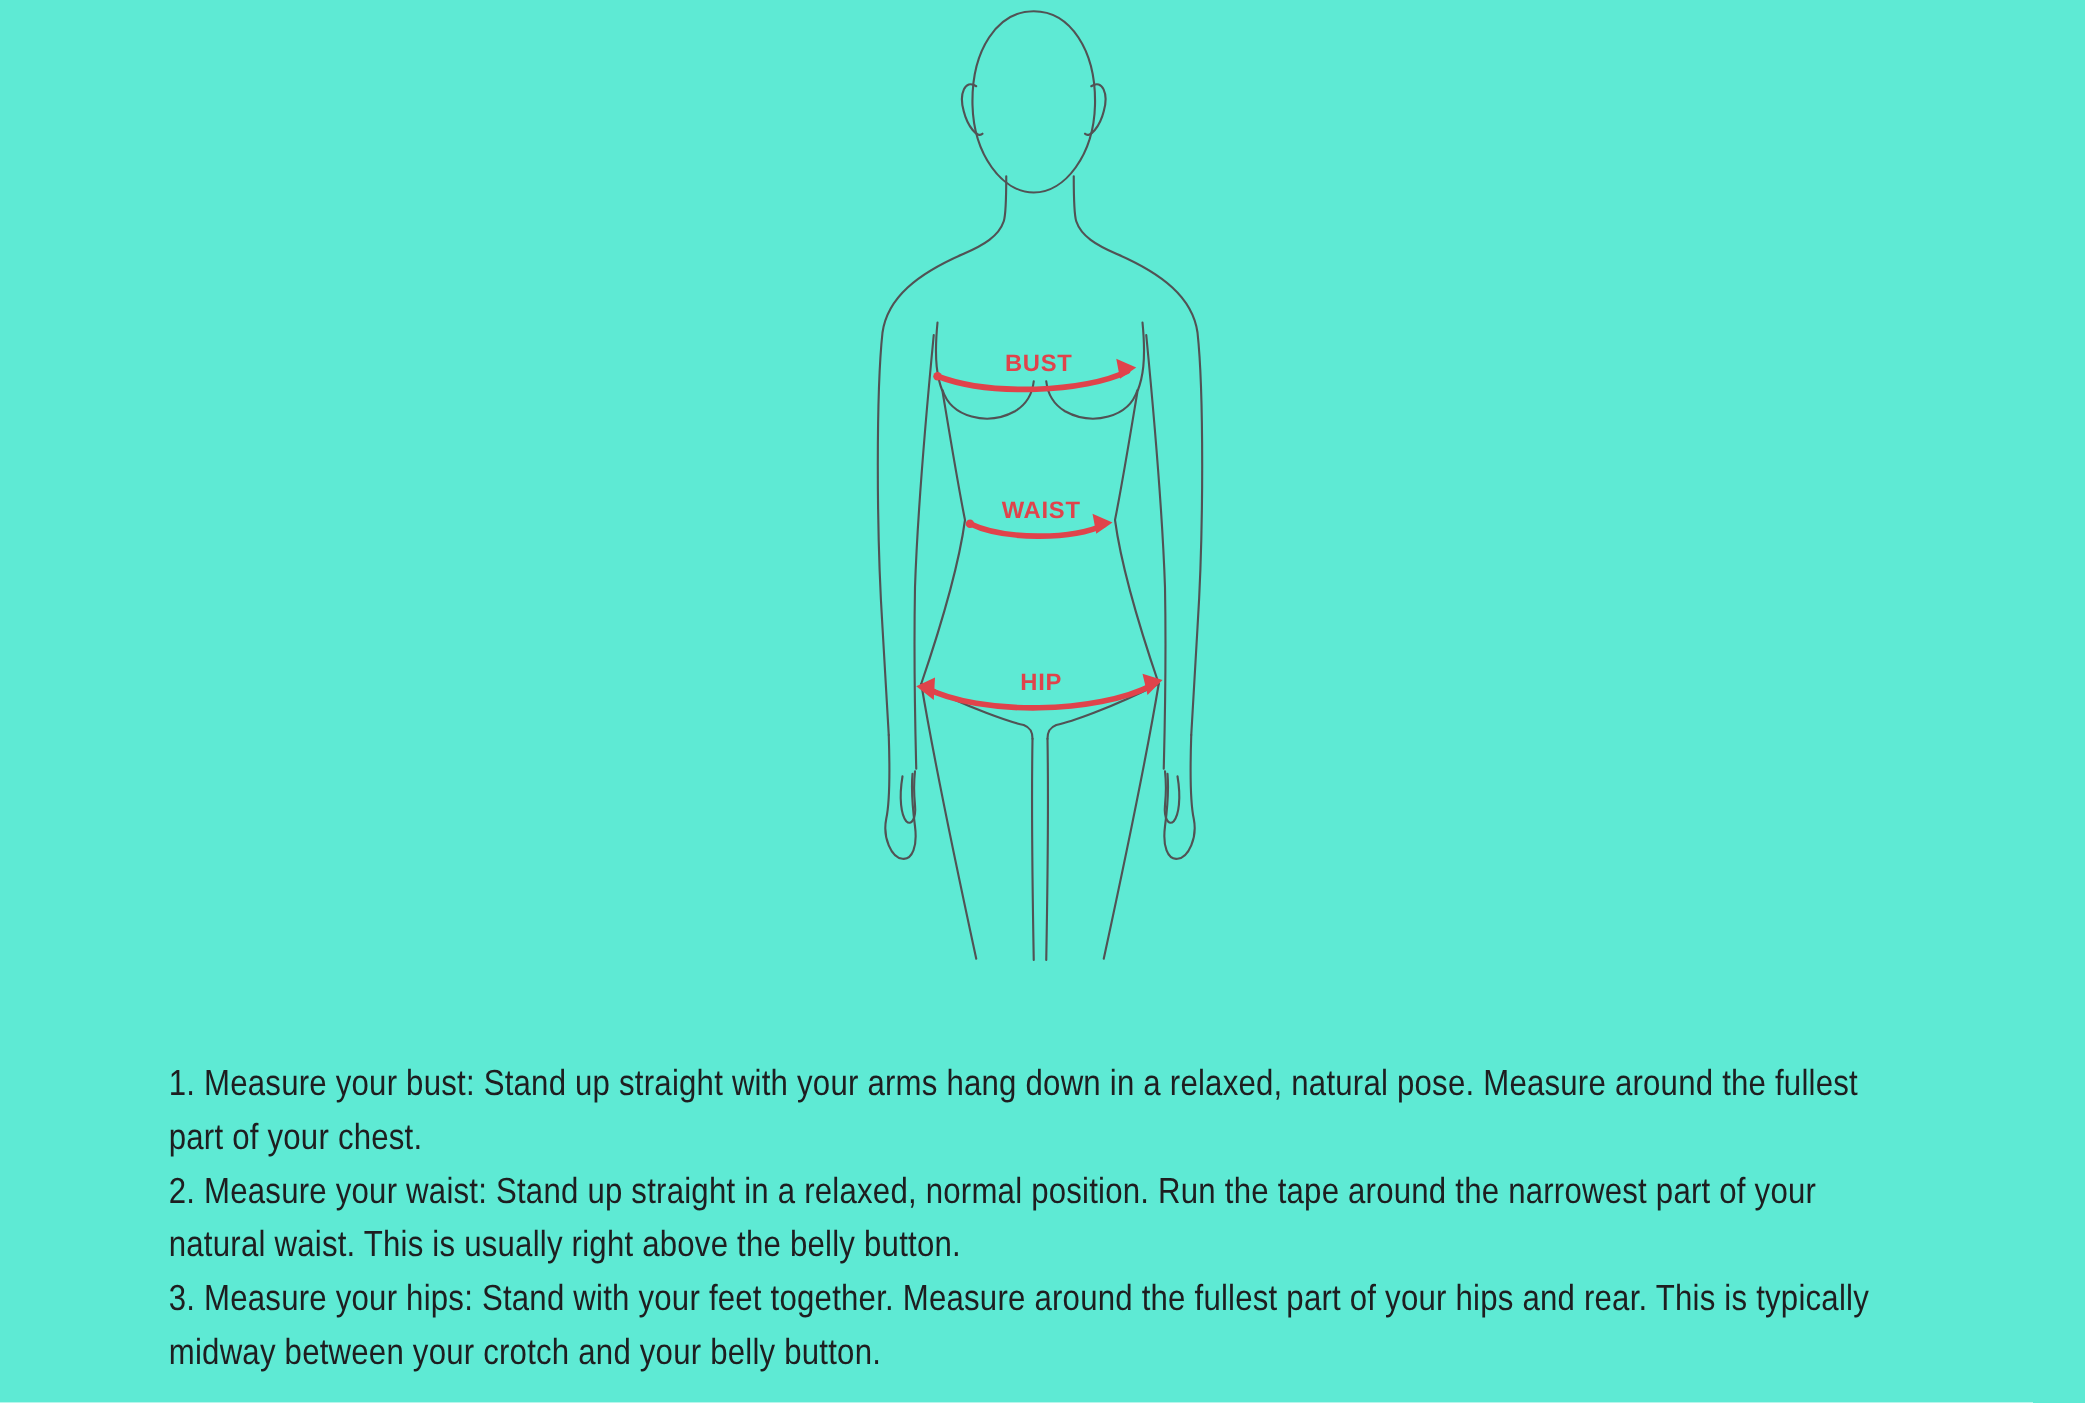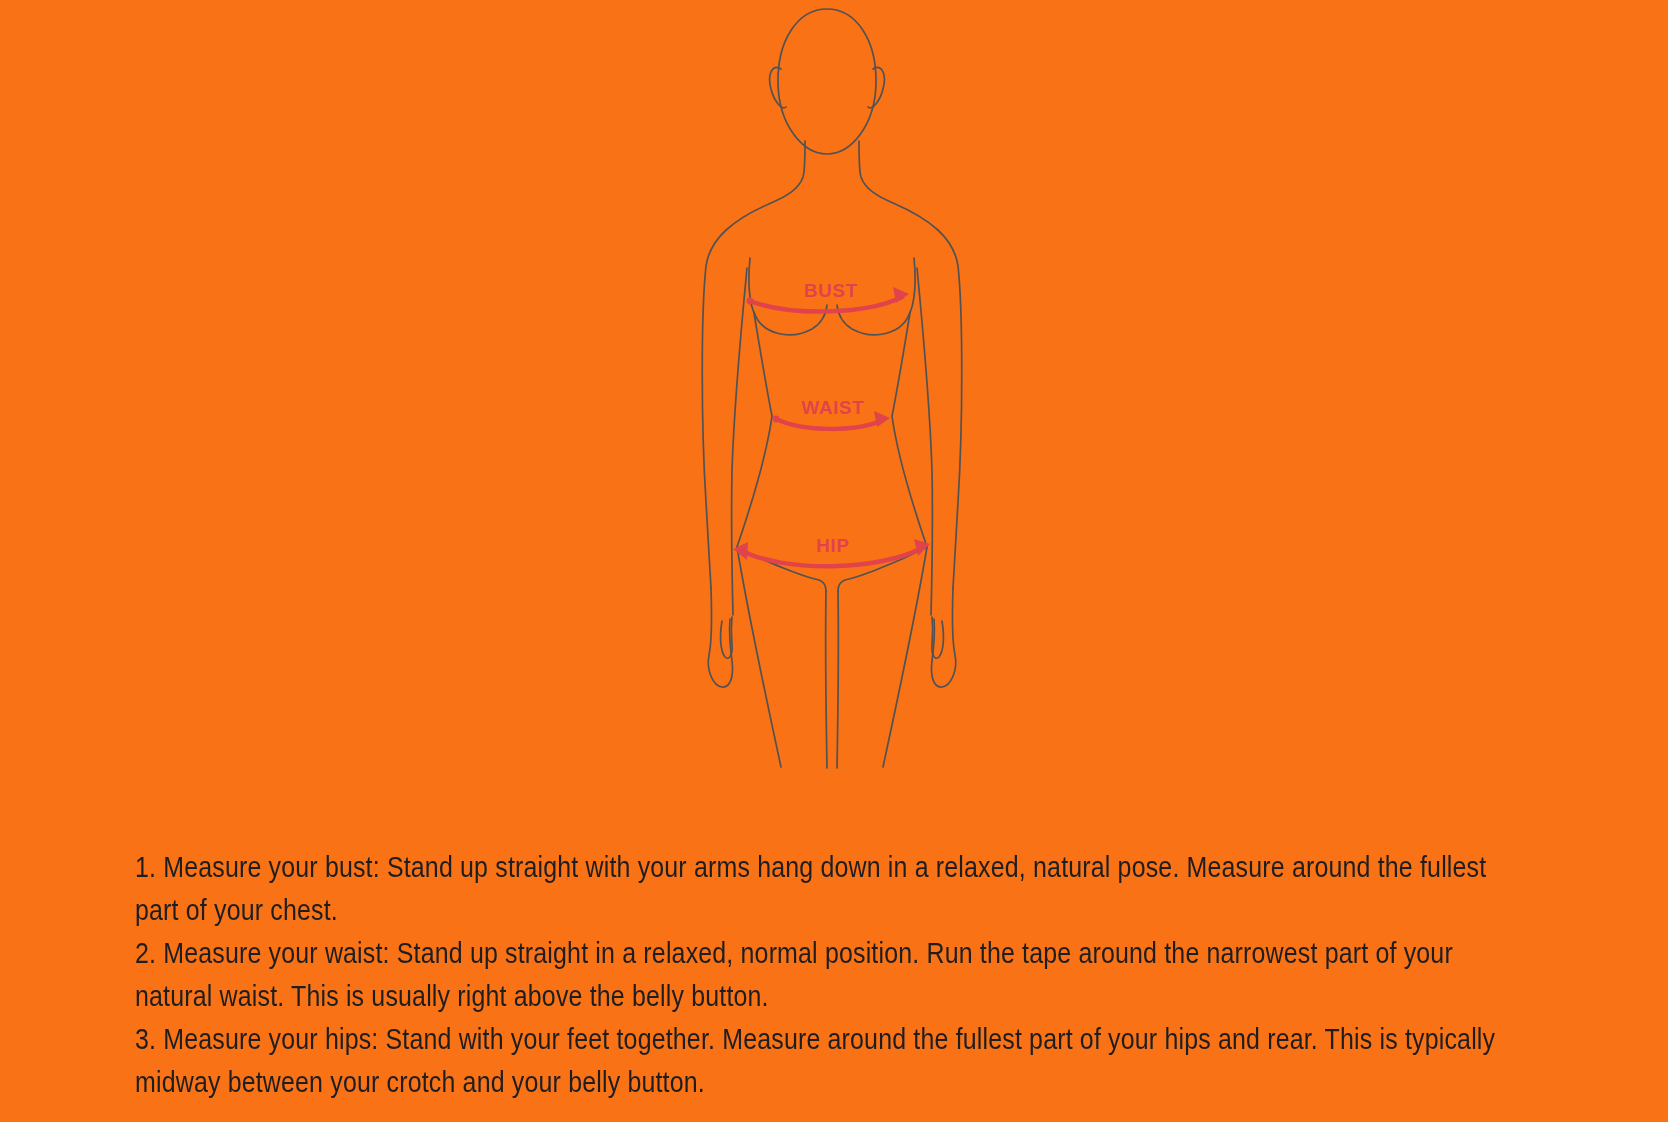--- a/index.html
+++ b/index.html
@@ -1,20 +1,20 @@
 <!DOCTYPE html>
 <html><head>
 <meta charset="utf-8">
 <style>
   html, body { margin: 0; padding: 0; background: #ffffff; }
   .page {
     position: relative;
     width: 1668px;
     height: 1122px;
-    background: #f97316;
+    background: #5eead4;
     overflow: hidden;
     font-family: "Liberation Sans", sans-serif;
   }
   .figure-svg {
     position: absolute;
     left: 0;
     top: 0;
   }
   .figure-svg .measure-label {
     font-family: "Liberation Sans", sans-serif;

